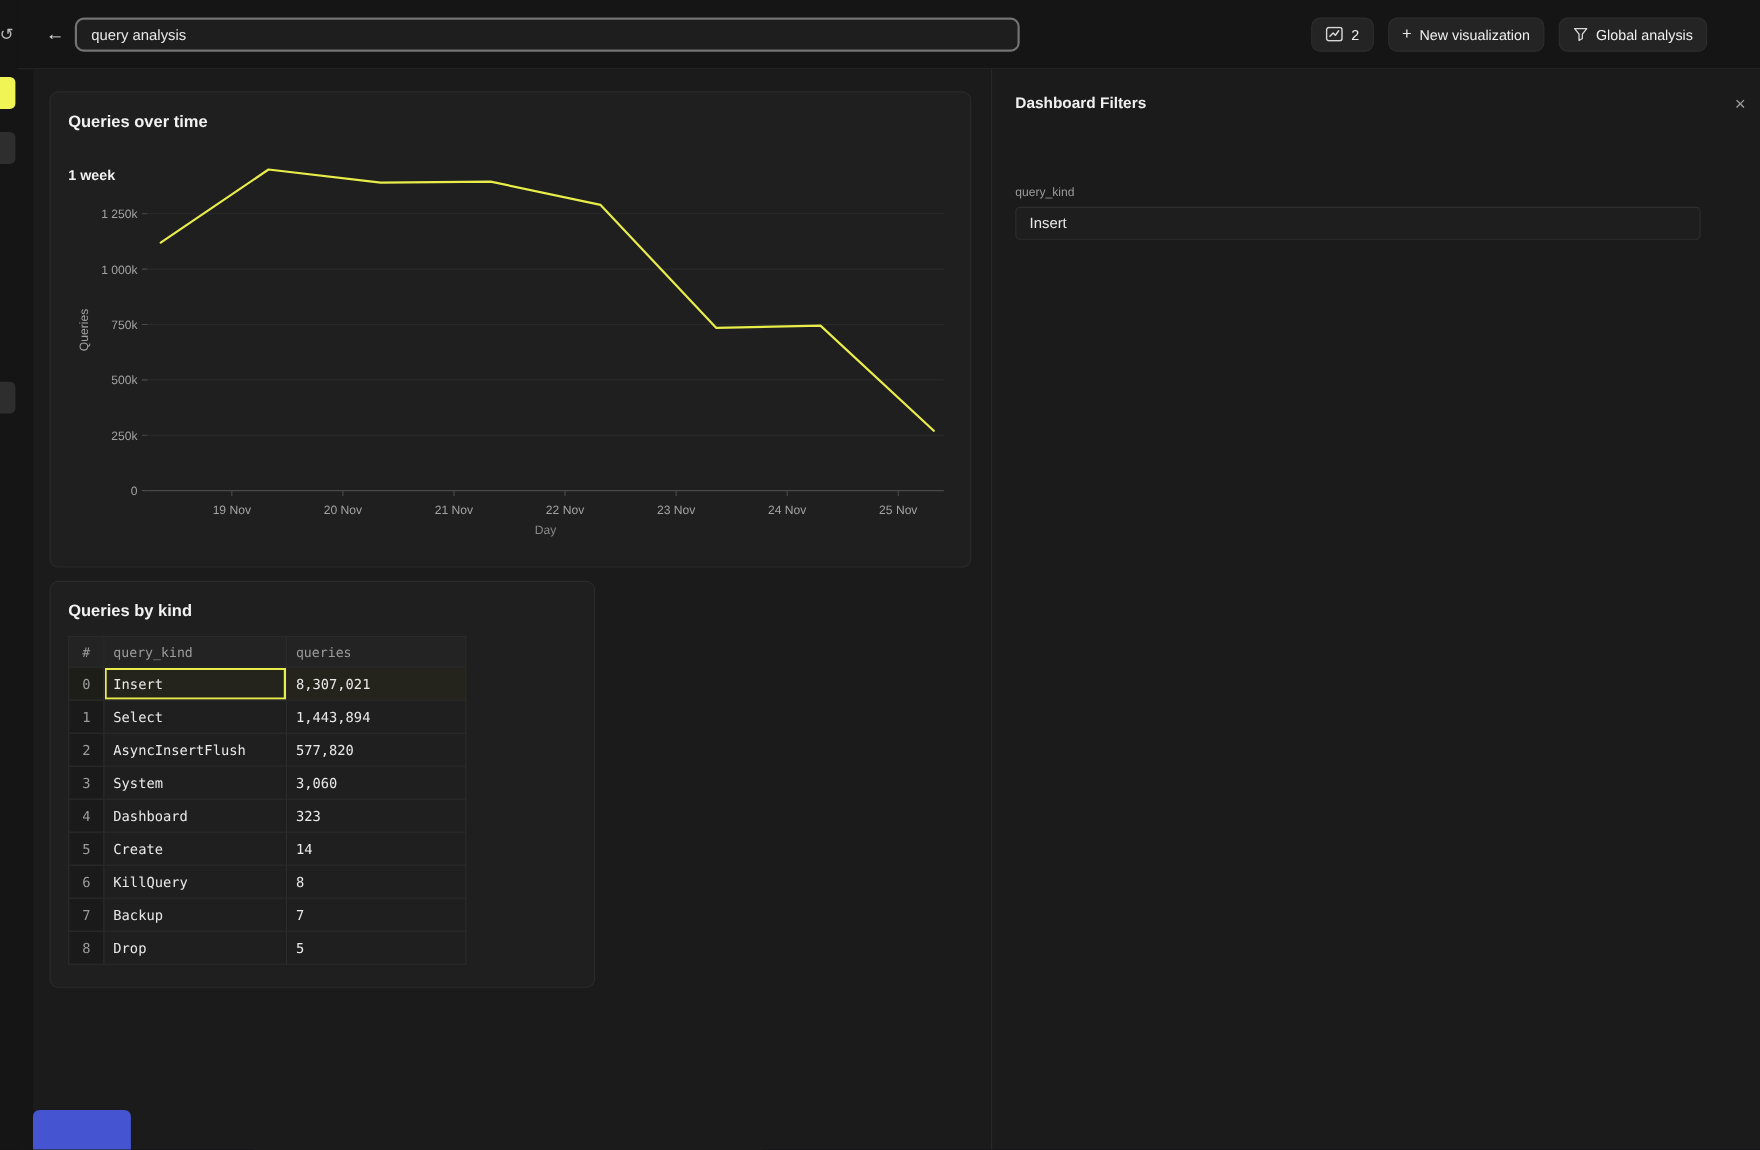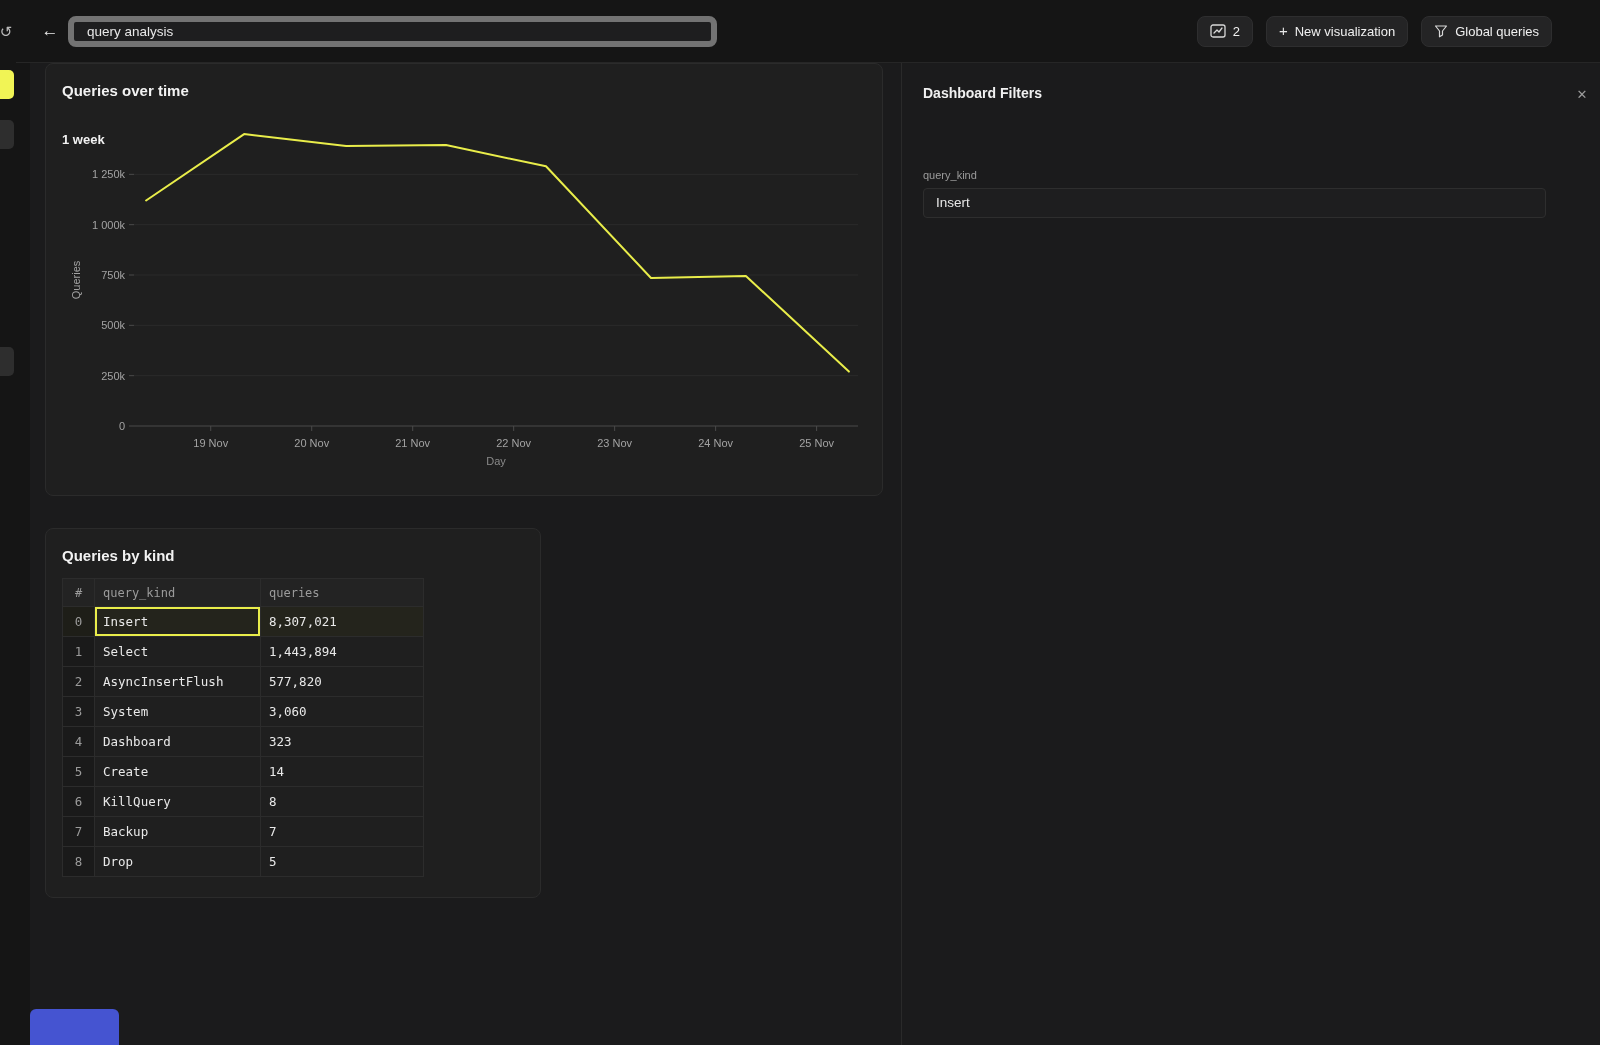--- a/index.html
+++ b/index.html
@@ -11,33 +11,33 @@
   .rail-icon { position:absolute; left:-4px; top:22px; width:20px; height:20px; color:#b9b9b9;
     font-size:15px; line-height:20px; text-align:center; }
   .rail-item { position:absolute; left:-6px; width:20px; height:29px; border-radius:5px; background:#2e2e2e; }
   .rail-item.active { background:#f1f455; }
 
   
   .topbar { position:absolute; left:16px; right:0; top:0; height:63px; background:#151515;
     border-bottom:1px solid #262626; display:flex; align-items:center; z-index:20; }
   .back-btn { width:24px; height:24px; margin-left:22px; background:none; border:none; color:#e8e8e8;
     font-size:17px; cursor:pointer; line-height:24px; }
-  .title-input { margin-left:6px; width:649px; height:31px; background:#1e1e1f; border:6px solid #737373;
+  .title-input { margin-left:6px; width:859px; height:31px; background:#1e1e1f; border:2px solid #737373;
     border-radius:8px; color:#e8e8e8; font-size:13.5px; padding:0 13px; font-family:"Liberation Sans", sans-serif; }
   .topbar-right { margin-left:auto; margin-right:48px; display:flex; align-items:center; gap:13px; }
   .tb-btn { height:31px; background:#242425; border:1px solid #2e2e2f; border-radius:8px; color:#f0f0f0;
     font-size:13px; padding:0 12px; display:flex; align-items:center; gap:7px; cursor:pointer;
     font-family:"Liberation Sans", sans-serif; }
   .tb-btn svg { display:block; }
   .plus-glyph { font-size:15px; color:#e8e8e8; margin-top:-1px; }
 
   
   .canvas { position:absolute; left:30px; top:63px; width:871px; bottom:0; background:#1b1b1c; }
   .card { position:absolute; background:#1f1f1f; border:1px solid #2b2b2b; border-radius:8px; }
-  .chart-card { left:15px; top:0; width:838px; height:433px; }
+  .chart-card { left:15px; top:20px; width:838px; height:433px; }
   .table-card { left:15px; top:465px; width:496px; height:370px; }
   .card-title { font-size:15px; font-weight:700; color:#f2f2f2; padding:18px 16px 0 16px; }
   .card-subtitle { font-size:13px; font-weight:700; color:#f2f2f2; padding:5px 16px 0 16px;margin-top:28px; }
   .chart-svg { position:absolute; left:0; top:60px; width:838px; height:360px; }
 
   
   .qtable { margin:14px 16px 0 16px; border-collapse:collapse; width:362px;
     font-family:"DejaVu Sans Mono", monospace; font-size:12px; table-layout:fixed; }
   .qtable th, .qtable td { border:1px solid #2c2c2c; height:30px; padding:0 8px; text-align:left;
     overflow:hidden; white-space:nowrap; }
@@ -92,21 +92,21 @@
     <button class="tb-btn">
       <span class="plus-glyph">+</span>
       <span>New visualization</span>
     </button>
     <button class="tb-btn">
       <span>
         <svg width="14" height="14" viewBox="0 0 14 14" fill="none">
           <path d="M1.5 2h11L8.5 7v4l-3 1.8V7L1.5 2z" stroke="#d8d8d8" stroke-width="1.2" fill="none" stroke-linejoin="round"></path>
         </svg>
       </span>
-      <span>Global queries</span>
+      <span>Global analysis</span>
     </button>
   </div>
 </header>
 
 <main class="canvas">
 
   <section class="card chart-card">
     <h2 class="card-title">Queries over time</h2>
     <div class="card-subtitle">1 week</div>
     <svg class="chart-svg" viewBox="0 0 838 360">

